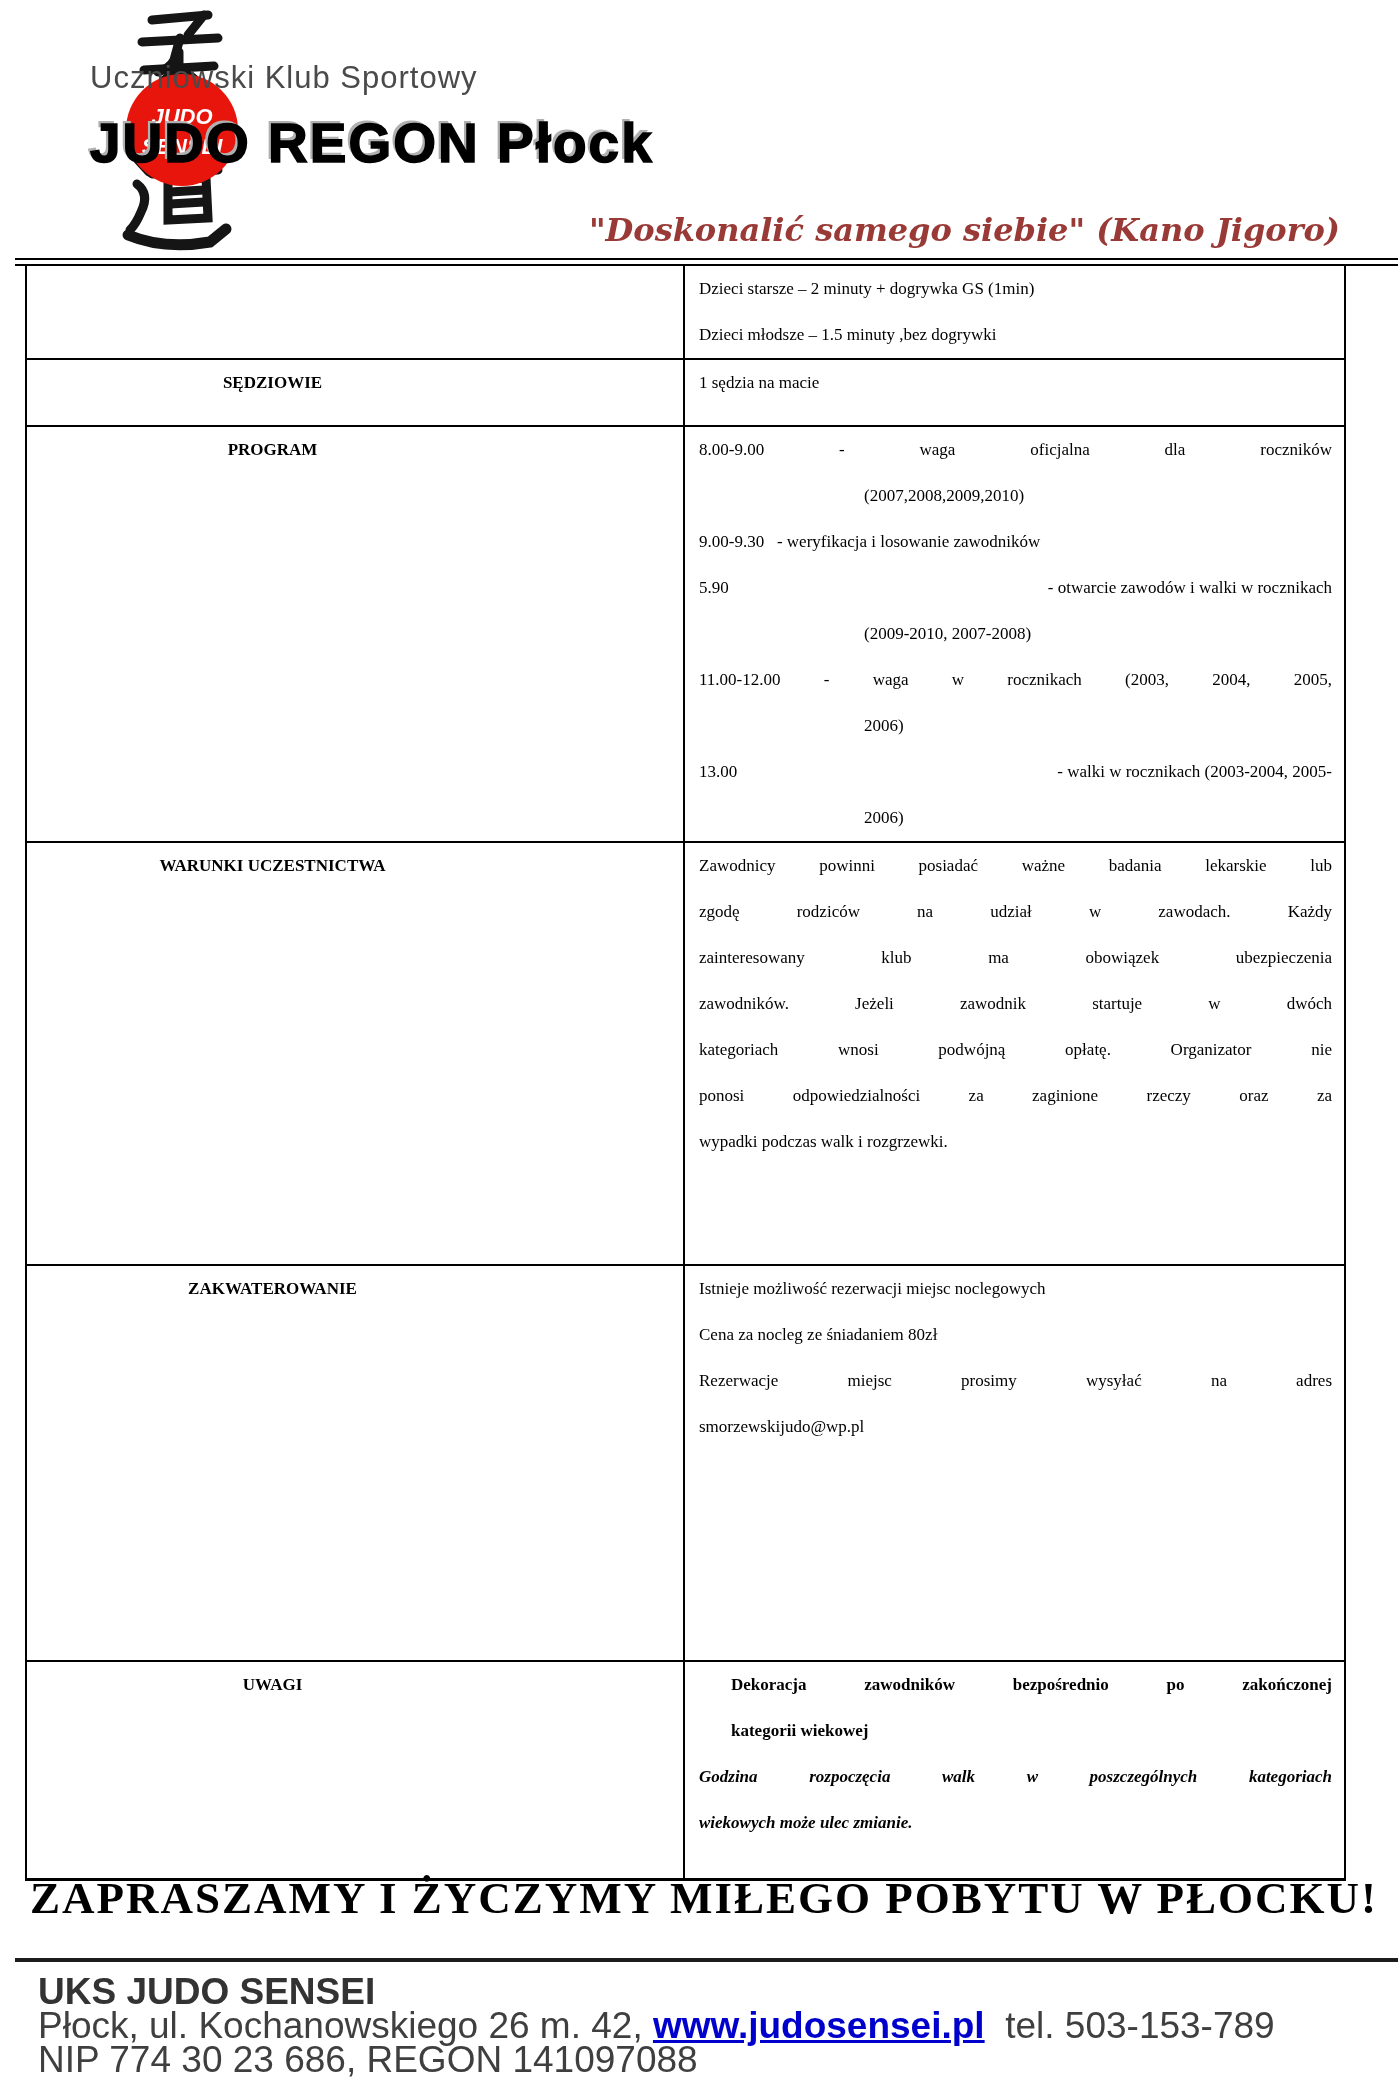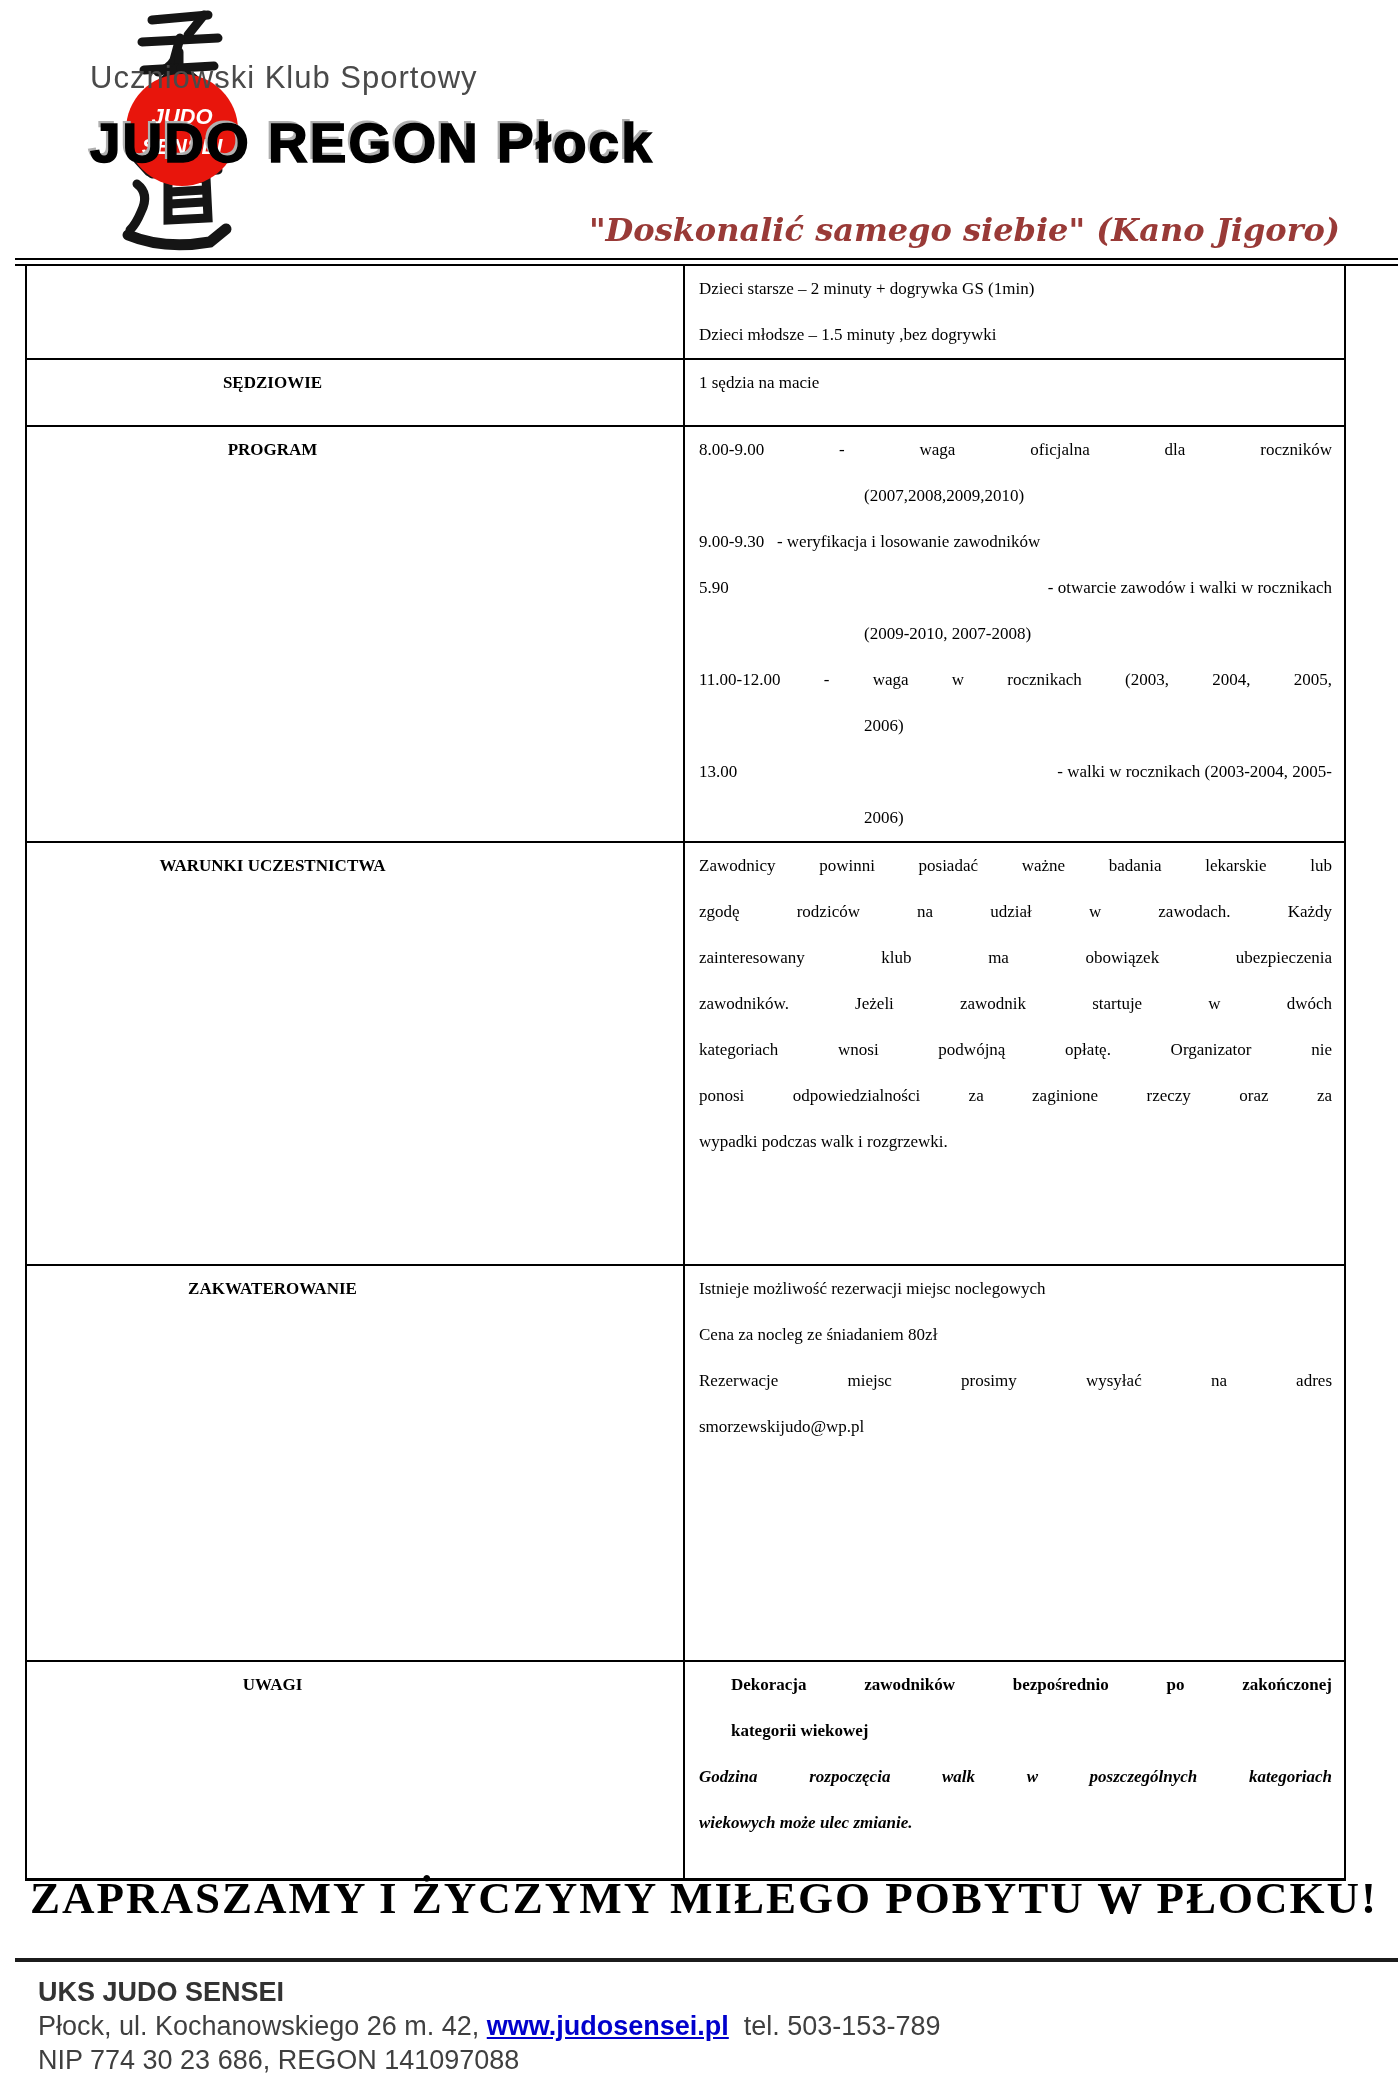--- a/index.html
+++ b/index.html
@@ -38,21 +38,21 @@
   .f{display:flex;justify-content:space-between;}
   .sb{font-weight:bold;margin-left:32px;}
   .sbi{font-weight:bold;font-style:italic;}
 
   
   .closing{position:absolute;left:30px;top:1872px;width:1360px;
            font-family:"Liberation Serif",serif;font-weight:bold;font-size:45px;
            letter-spacing:2px;line-height:52px;color:#000;}
   .foot-rule{position:absolute;left:15px;top:1958px;width:1383px;height:4px;background:#1c1c1c;}
   .footer{position:absolute;left:38px;top:1975px;width:1330px;
-          font-family:"Liberation Sans",sans-serif;font-size:27px;line-height:34px;color:#3f3f3f;}
+          font-family:"Liberation Sans",sans-serif;font-size:37px;line-height:34px;color:#3f3f3f;}
   .footer .org{font-weight:bold;color:#333;}
   .footer a{text-decoration:underline;font-weight:bold;}
   .footer .pre{white-space:pre-wrap;}
 </style>
 </head>
 <body>
 
 <div class="page">
 
   <svg class="logo" viewBox="0 0 160 255">

